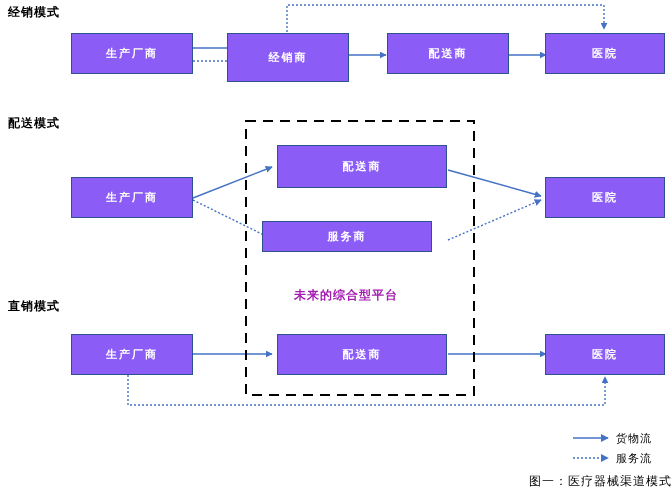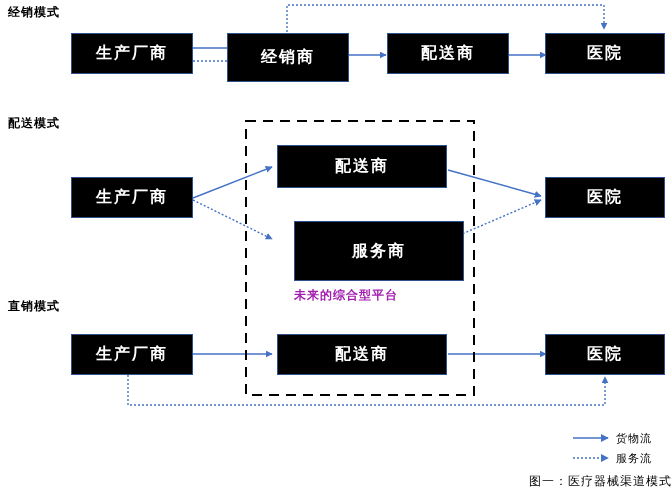--- a/index.html
+++ b/index.html
@@ -25,27 +25,27 @@
     position: absolute;
     left: 0;
     top: 0;
     width: 672px;
     height: 502px;
     display: block;
   }
   .node-box {
     position: absolute;
     box-sizing: border-box;
-    background: #000000;
+    background: #8b5cf6;
     border: 1px solid #2F528F;
     display: flex;
     align-items: center;
     justify-content: center;
     color: #FFFFFF;
-    font-size: 16px;
+    font-size: 11px;
     font-weight: bold;
     letter-spacing: 2px;
     font-family: "DejaVu Sans", "Liberation Sans", sans-serif;
   }
   .section-label {
     position: absolute;
     color: #000000;
     font-size: 12px;
     font-weight: bold;
     letter-spacing: 1px;
@@ -126,21 +126,21 @@
   <div class="section-label" style="left:8px; top:115px;">配送模式</div>
   <div class="section-label" style="left:8px; top:298px;">直销模式</div>
 
   <div class="node-box" style="left:71px; top:33px; width:122px; height:41px;">生产厂商</div>
   <div class="node-box" style="left:227px; top:33px; width:122px; height:49px;">经销商</div>
   <div class="node-box" style="left:387px; top:33px; width:122px; height:41px;">配送商</div>
   <div class="node-box" style="left:545px; top:33px; width:120px; height:41px;">医院</div>
 
   <div class="node-box" style="left:71px; top:177px; width:122px; height:41px;">生产厂商</div>
   <div class="node-box" style="left:277px; top:145px; width:170px; height:43px;">配送商</div>
-  <div class="node-box" style="left:294px; top:221px; width:170px; height:60px;">服务商</div>
+  <div class="node-box" style="left:262px; top:221px; width:170px; height:31px;">服务商</div>
   <div class="node-box" style="left:545px; top:177px; width:120px; height:41px;">医院</div>
 
   <div class="platform-label" style="left:294px; top:287px;">未来的综合型平台</div>
 
   <div class="node-box" style="left:71px; top:334px; width:122px; height:41px;">生产厂商</div>
   <div class="node-box" style="left:277px; top:334px; width:170px; height:41px;">配送商</div>
   <div class="node-box" style="left:545px; top:334px; width:120px; height:41px;">医院</div>
 
   <div class="legend-label" style="left:616px; top:431px;">货物流</div>
   <div class="legend-label" style="left:616px; top:451px;">服务流</div>

